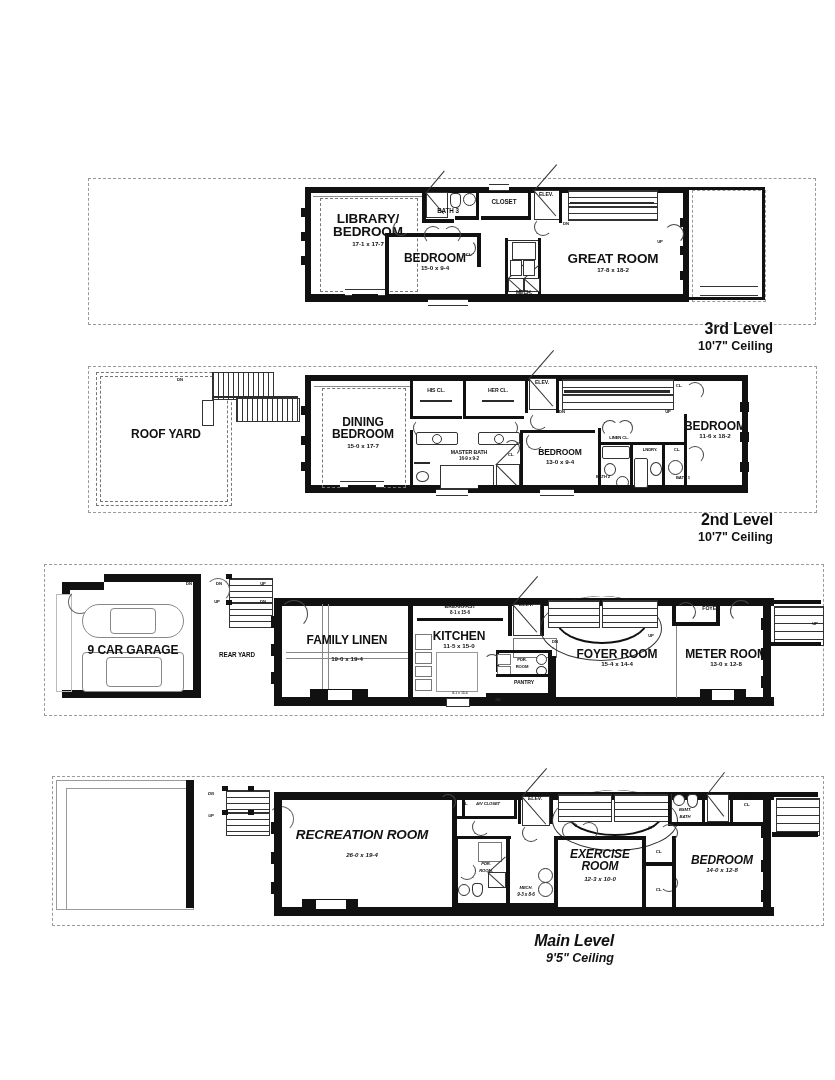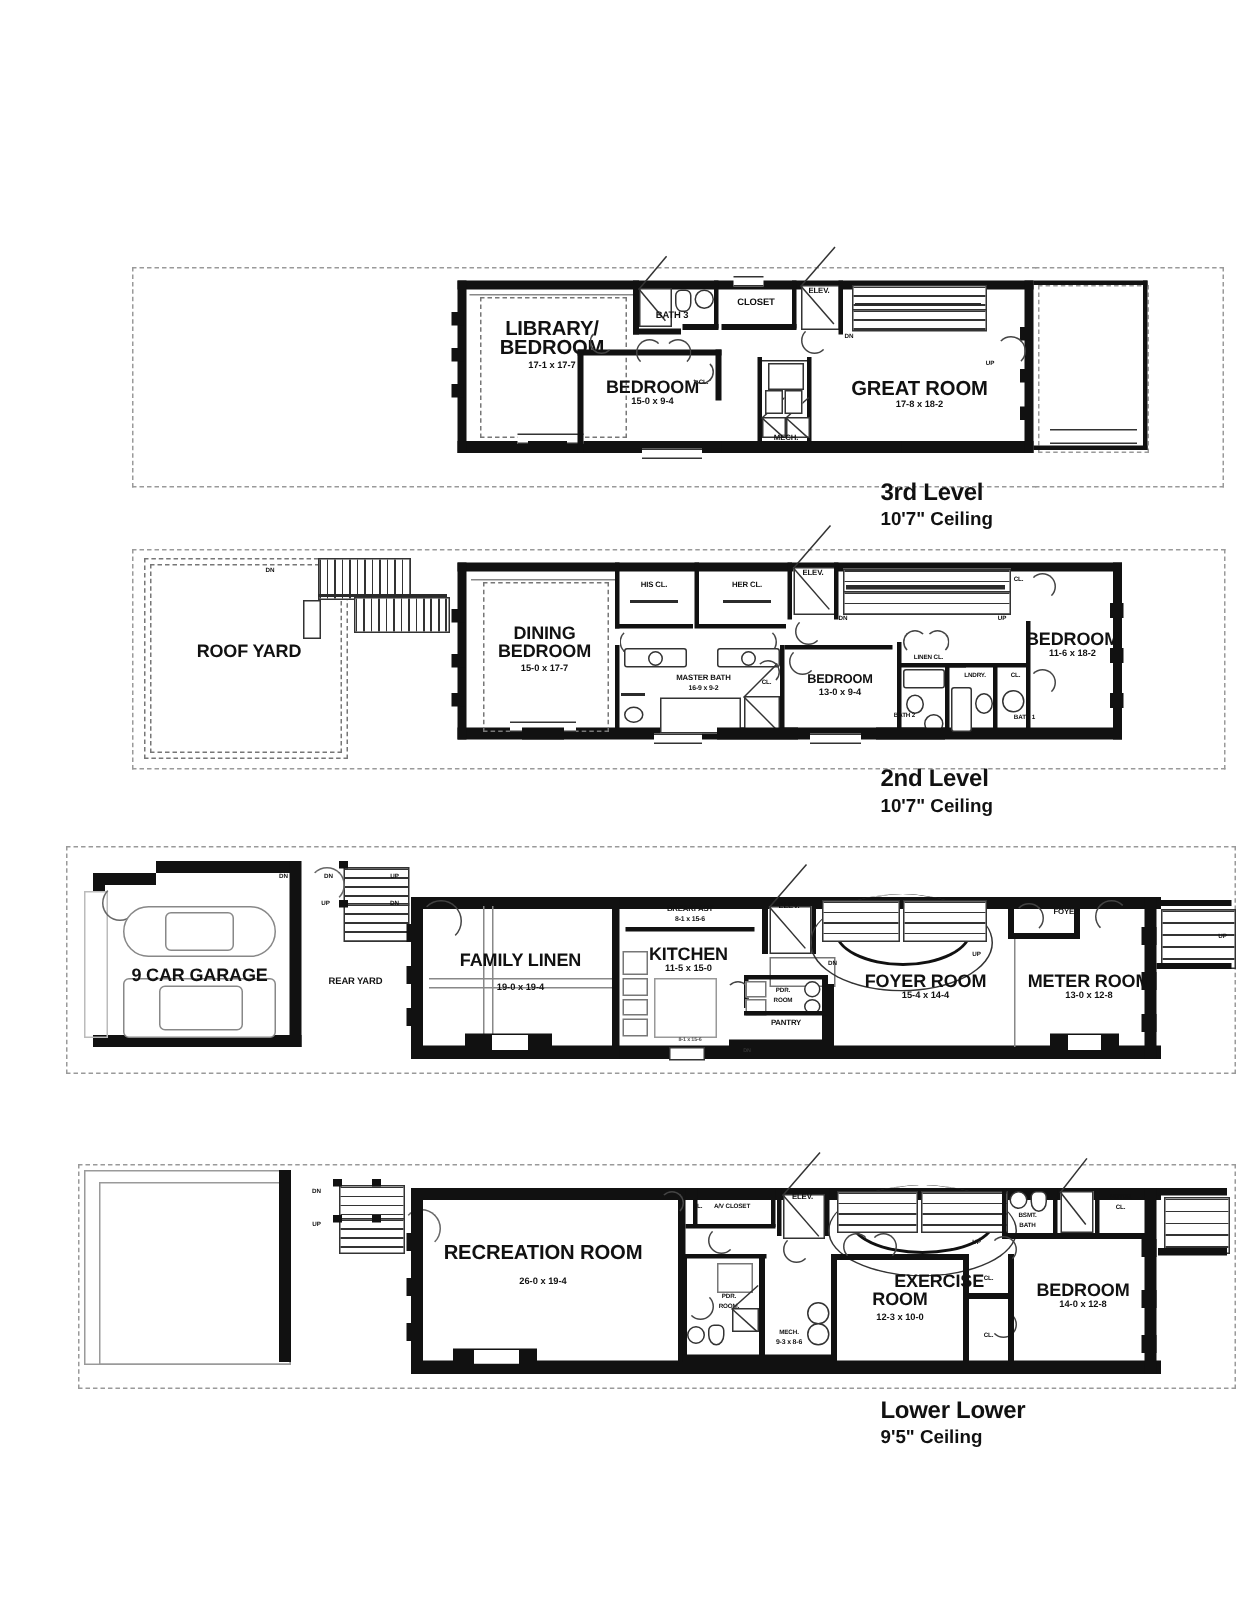--- a/index.html
+++ b/index.html
@@ -29,21 +29,21 @@
   .lbl-lg{font-size:12px;}
   .lbl-md{font-size:8.5px;}
   .lbl-sm{font-size:6.3px;}
   .lbl-xs{font-size:5.2px;}
   .lbl-xxs{font-size:4.2px;}
   .dim{font-size:6.2px;font-weight:bold;letter-spacing:0px;}
   .dim-sm{font-size:4.6px;font-weight:bold;}
   .tiny{font-size:3.6px;font-weight:bold;color:#333;}
 
   
-  .caption{position:absolute;text-align:left;right:48px;}
+  .caption{position:absolute;text-align:right;right:62px;}
   .caption .t1{font-size:16px;font-weight:bold;letter-spacing:-0.2px;}
   .caption .t2{font-size:12.5px;font-weight:bold;margin-top:1px;}
 
   
   .fx{position:absolute;border:1px solid #333;background:#fff;}
   .fx-r{border-radius:50%;}
   .xbox{position:absolute;border:1px solid #333;background:#fff;}
   .xbox:before,.xbox:after{content:"";position:absolute;left:-1px;top:-1px;
      width:141%;height:1px;background:#333;transform-origin:0 0;}
   .xbox:before{transform:rotate(var(--a1,0deg));}
@@ -385,21 +385,21 @@
   <div class="w" style="left:700px;top:133px;width:46px;height:11px;"></div>
   <div class="fx" style="left:712px;top:134px;width:20px;height:8px;border-color:#fff;"></div>
 
   <div class="stairv" style="left:774px;top:50px;width:48px;height:38px;--tw:8px;"></div>
   <div class="w" style="left:771px;top:44px;width:50px;height:4px;"></div>
   <div class="w" style="left:771px;top:86px;width:50px;height:4px;"></div>
   <div class="lbl lbl-xxs" style="left:808px;top:66px;width:14px;">UP</div>
 
 </div>
 
-<div class="level" style="left:0px;top:766px;width:835px;height:160px;">
+<div class="level" style="left:0px;top:766px;width:676px;height:160px;font-style:italic;">
 
   <div class="dash" style="left:52px;top:10px;width:770px;height:148px;"></div>
   <div class="solidbox" style="left:56px;top:14px;width:136px;height:128px;"></div>
   <div class="solidbox" style="left:66px;top:22px;width:126px;height:120px;"></div>
   <div class="w" style="left:186px;top:14px;width:8px;height:128px;"></div>
 
   <div class="stairv" style="left:226px;top:24px;width:42px;height:22px;--tw:6px;"></div>
   <div class="stairv" style="left:226px;top:46px;width:42px;height:22px;--tw:6px;"></div>
   <div class="w" style="left:222px;top:20px;width:6px;height:5px;"></div>
   <div class="w" style="left:222px;top:44px;width:6px;height:5px;"></div>
@@ -475,35 +475,35 @@
   <div class="lbl lbl-xxs" style="left:508px;top:120px;width:36px;">MECH.</div>
   <div class="lbl dim-sm" style="left:508px;top:127px;width:36px;text-align:center;">9-3 x 8-6</div>
   <div class="xbox" style="left:488px;top:106px;width:16px;height:14px;--a1:42deg;--a2:-42deg;"></div>
   <div class="fx fx-r" style="left:538px;top:102px;width:13px;height:13px;"></div>
   <div class="fx fx-r" style="left:538px;top:116px;width:13px;height:13px;"></div>
   <div class="w" style="left:455px;top:137px;width:100px;height:5px;"></div>
 
   <div class="w" style="left:554px;top:70px;width:92px;height:4px;"></div>
   <div class="w" style="left:554px;top:70px;width:4px;height:72px;"></div>
   <div class="w" style="left:642px;top:70px;width:4px;height:72px;"></div>
-  <div class="lbl lbl-lg" style="left:568px;top:82px;width:88px;text-align:right;">EXERCISE</div>
+  <div class="lbl lbl-lg" style="left:556px;top:82px;width:88px;">EXERCISE</div>
   <div class="lbl lbl-lg" style="left:556px;top:94px;width:88px;">ROOM</div>
   <div class="lbl dim" style="left:556px;top:110px;width:88px;">12-3 x 10-0</div>
   <div class="door" style="left:562px;top:56px;width:16px;height:16px;border-color:#444 transparent transparent #444;"></div>
   <div class="door" style="left:580px;top:56px;width:16px;height:16px;border-color:#444 #444 transparent transparent;"></div>
 
   <div class="lbl lbl-xxs" style="left:648px;top:84px;width:22px;">CL.</div>
   <div class="w" style="left:646px;top:96px;width:28px;height:4px;"></div>
   <div class="lbl lbl-xxs" style="left:648px;top:122px;width:22px;">CL.</div>
   <div class="door" style="left:660px;top:108px;width:16px;height:16px;border-color:transparent #444 #444 transparent;"></div>
   <div class="w" style="left:672px;top:70px;width:4px;height:72px;"></div>
   <div class="door" style="left:660px;top:58px;width:16px;height:16px;border-color:#444 #444 transparent transparent;"></div>
 
   <div class="lbl lbl-lg" style="left:678px;top:88px;width:88px;">BEDROOM</div>
   <div class="lbl dim" style="left:678px;top:101px;width:88px;">14-0 x 12-8</div>
 
   <div class="caption" style="top:166px;width:200px;">
-    <div class="t1">Lower Lower</div>
+    <div class="t1">Main Level</div>
     <div class="t2">9'5" Ceiling</div>
   </div>
 </div>
 
 </div>
 
 </body></html>

